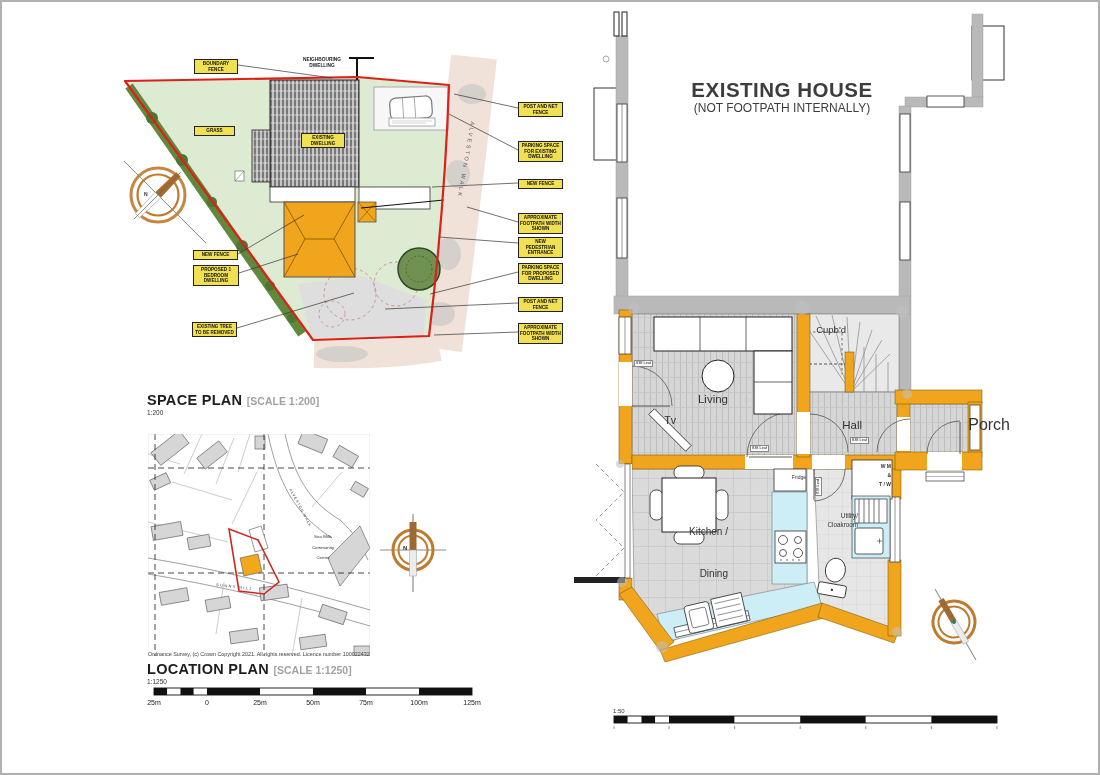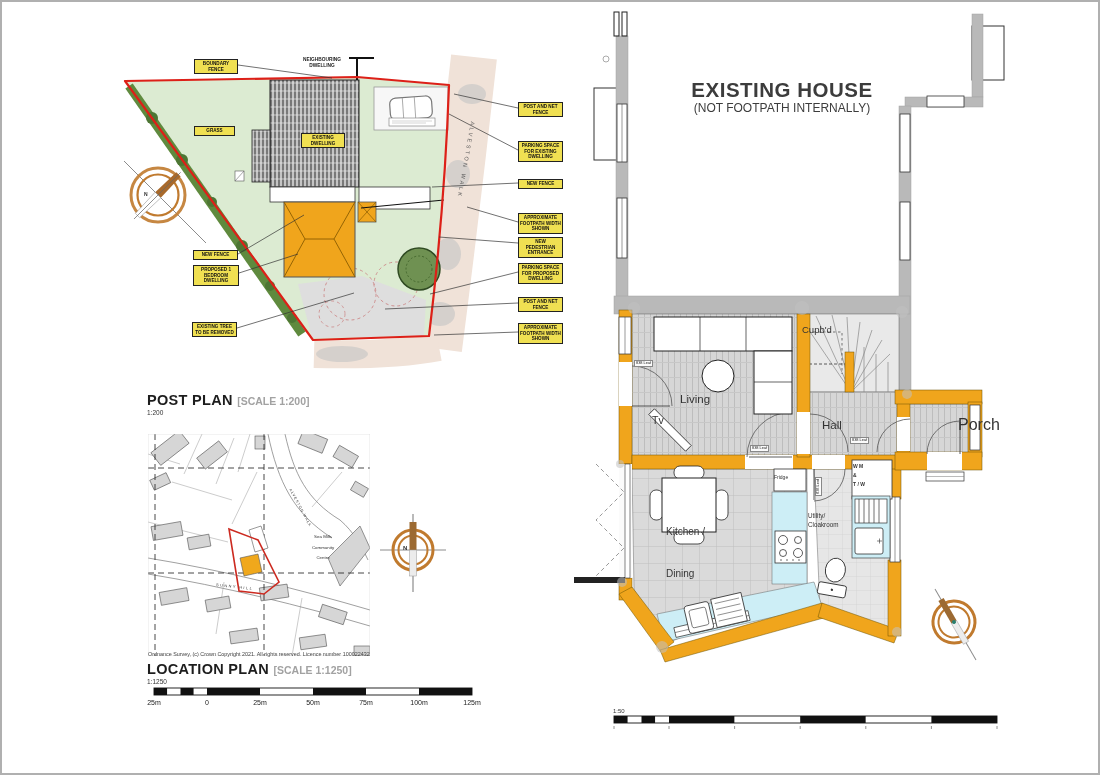--- a/index.html
+++ b/index.html
@@ -8,21 +8,21 @@
   .page svg{position:absolute;left:0;top:0;}
   .ov{position:absolute;left:0;top:0;width:1100px;height:775px;pointer-events:none;}
   .t{position:absolute;color:#222;}
   .lbl{position:absolute;background:#f0e052;border:1px solid #222;color:#111;
        font-size:4.6px;font-weight:bold;line-height:1.25;text-align:center;
        padding:1px 1px;box-sizing:border-box;}
   .plain{position:absolute;color:#222;font-size:4.8px;font-weight:bold;line-height:1.3;text-align:center;}
   .sect-b{font-weight:bold;font-size:14.5px;color:#1d1d1d;letter-spacing:0.3px;}
   .sect-g{font-size:10.5px;color:#a2a2a2;font-weight:bold;}
   .ratio{font-size:6.5px;color:#333;}
-  .room{position:absolute;color:#333;text-align:left;}
+  .room{position:absolute;color:#333;text-align:right;}
   .door{position:absolute;font-size:3.9px;color:#222;background:rgba(255,255,255,0.9);
         border:0.5px solid #888;padding:0 1px;white-space:nowrap;line-height:1.2;}
   .sb-lab{position:absolute;font-size:7px;color:#222;transform:translateX(-50%);}
   .maptext{position:absolute;color:#333;}
   .nlet{position:absolute;color:#333;font-weight:bold;}
 </style>
 </head>
 <body>
 
 <div class="page">
@@ -434,21 +434,21 @@
   <div class="lbl" style="left:516px;top:211px;width:45px">APPROXIMATE FOOTPATH WIDTH SHOWN</div>
   <div class="lbl" style="left:516px;top:235px;width:45px">NEW PEDESTRIAN ENTRANCE</div>
   <div class="lbl" style="left:516px;top:261px;width:45px">PARKING SPACE FOR PROPOSED DWELLING</div>
   <div class="lbl" style="left:516px;top:295px;width:45px">POST AND NET FENCE</div>
   <div class="lbl" style="left:516px;top:321px;width:45px">APPROXIMATE FOOTPATH WIDTH SHOWN</div>
 
   <div class="t" style="left:474px;top:120px;font-size:5.5px;letter-spacing:2.5px;color:#555;transform:rotate(100deg);transform-origin:0 0;white-space:nowrap">ALVESTON WALK</div>
   <div class="nlet" style="left:142px;top:189px;font-size:5px">N</div>
 
   <div class="t" style="left:145px;top:389px">
-    <span class="sect-b">POST PLAN</span>
+    <span class="sect-b">SPACE PLAN</span>
     <span class="sect-g">[SCALE 1:200]</span>
   </div>
   <div class="t ratio" style="left:145px;top:407px">1:200</div>
 
   <div class="maptext" style="left:304px;top:530px;width:34px;font-size:4.4px;line-height:2.4;text-align:center">Sea Mills Community Centre</div>
   <div class="maptext" style="left:214px;top:583px;font-size:3.8px;letter-spacing:1.5px;transform:rotate(6deg);white-space:nowrap">SUNNY HILL</div>
   <div class="maptext" style="left:290px;top:486px;font-size:3.6px;letter-spacing:1px;transform:rotate(62deg);transform-origin:0 0;white-space:nowrap">ALVESTON WALK</div>
   <div class="nlet" style="left:401px;top:543px;font-size:6px">N</div>
 
   <div class="t" style="left:146px;top:649px;font-size:5.4px;color:#444;width:330px">Ordnance Survey, (c) Crown Copyright 2021. All rights reserved. Licence number 100022432</div>

